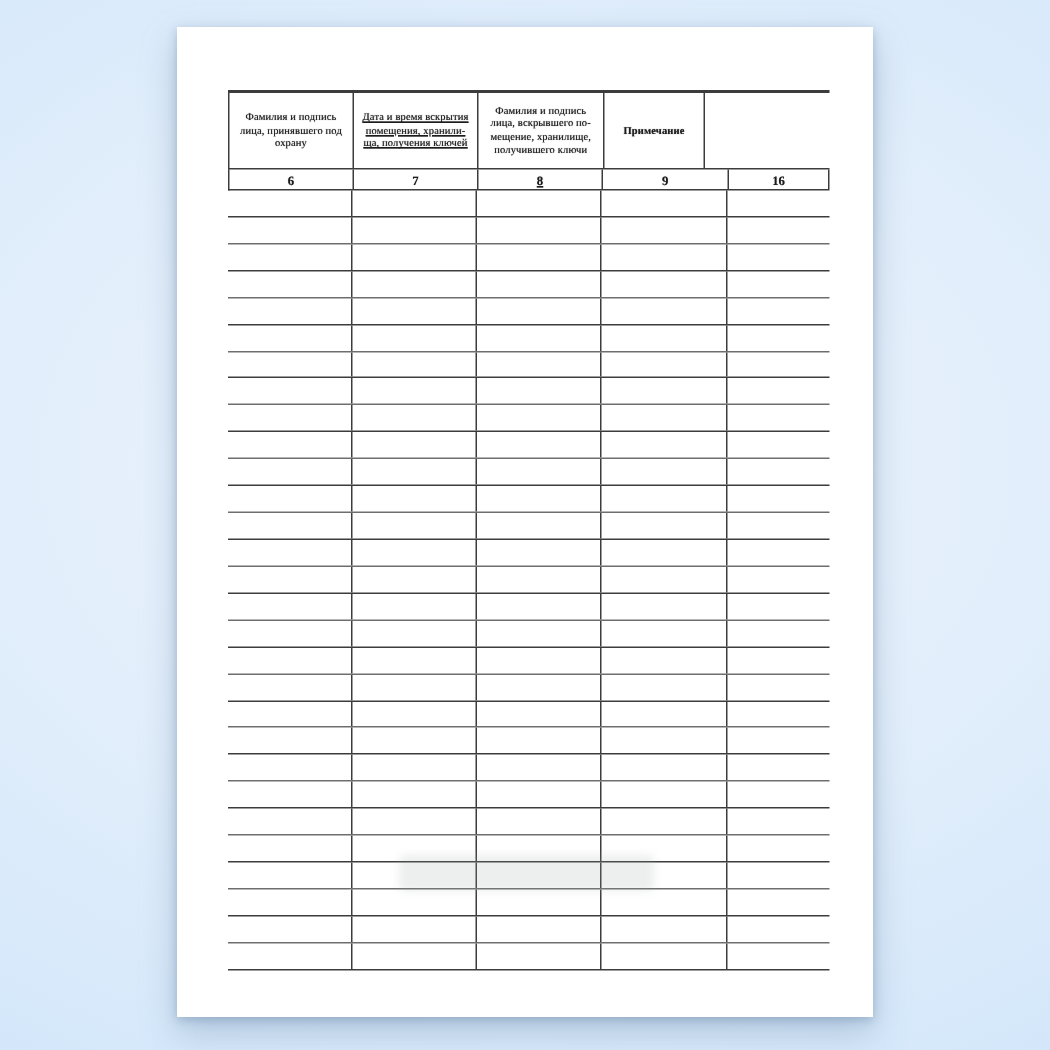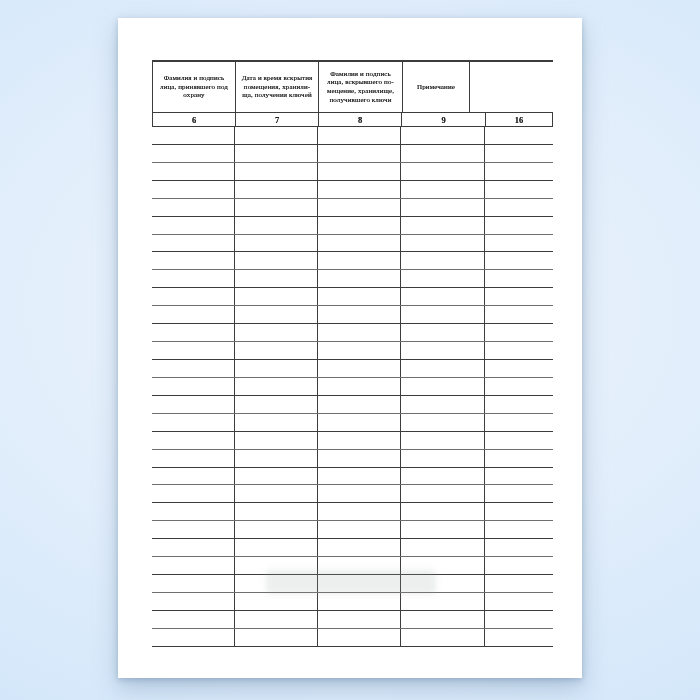--- a/index.html
+++ b/index.html
@@ -60,22 +60,22 @@
     letter-spacing:0.1px;
     text-shadow:0 0 0.6px rgba(20,20,20,0.75);
     padding:1px 2px;
   }
   .ncell{
     font-size:8.5px;
     font-weight:700;
     color:var(--ink);
     text-shadow:0 0 0.5px rgba(20,20,20,0.6);
   }
-  .w0{width:83px;} .w1{width:83px;} .w2{width:83px;} .w3{width:84px;} .w4{width:68px;}
-  .num-row .w4, .hdr-row .w4{width:67px;}
+  .w0{width:83px;} .w1{width:83px;} .w2{width:83px;text-decoration:underline;} .w3{width:84px;} .w4{width:68px;}
+  .num-row .w4, .hdr-row .w4{width:67px;font-weight:bold;}
   .data-rows{width:401px;}
   .drow{
     display:flex;
     height:17.93px;
     border-bottom:1px solid var(--line);
   }
   .drow:nth-child(even){border-bottom-color:var(--line-light);}
   .dcell{height:100%;}
   .dcell.w0,.dcell.w1,.dcell.w2,.dcell.w3{border-right:1px solid var(--line);}
   .dcell.w4{border-right:none;}

